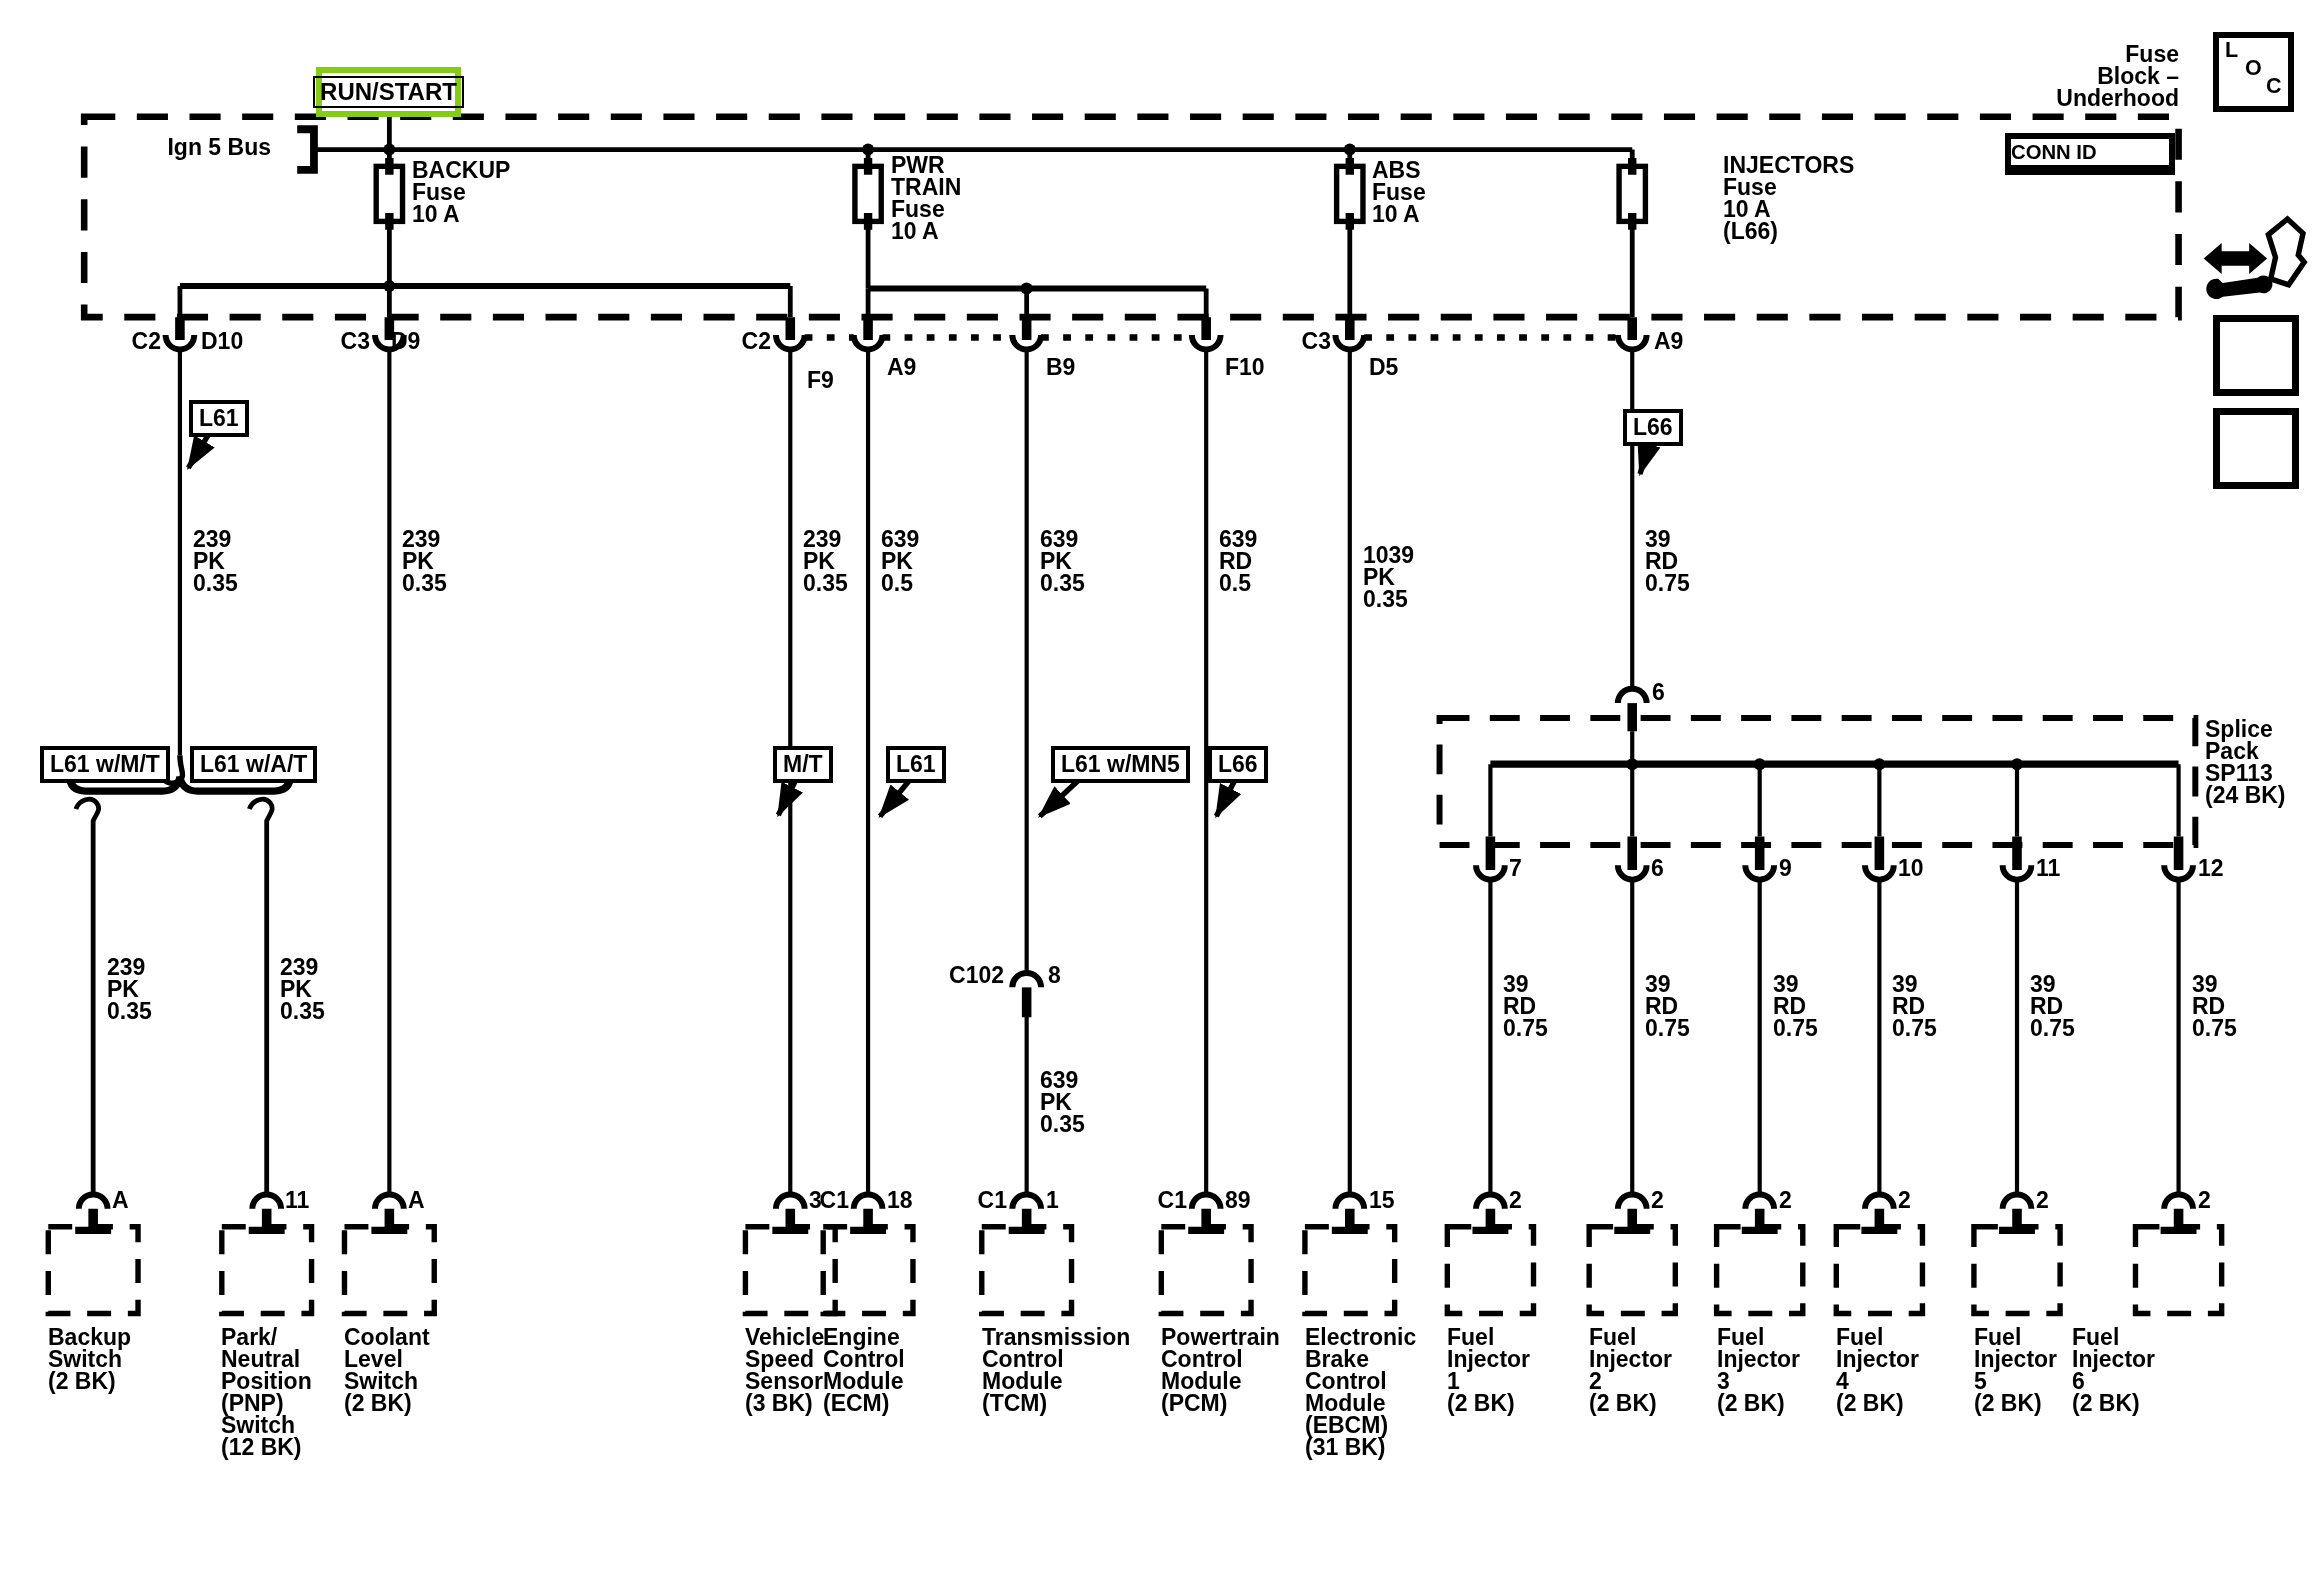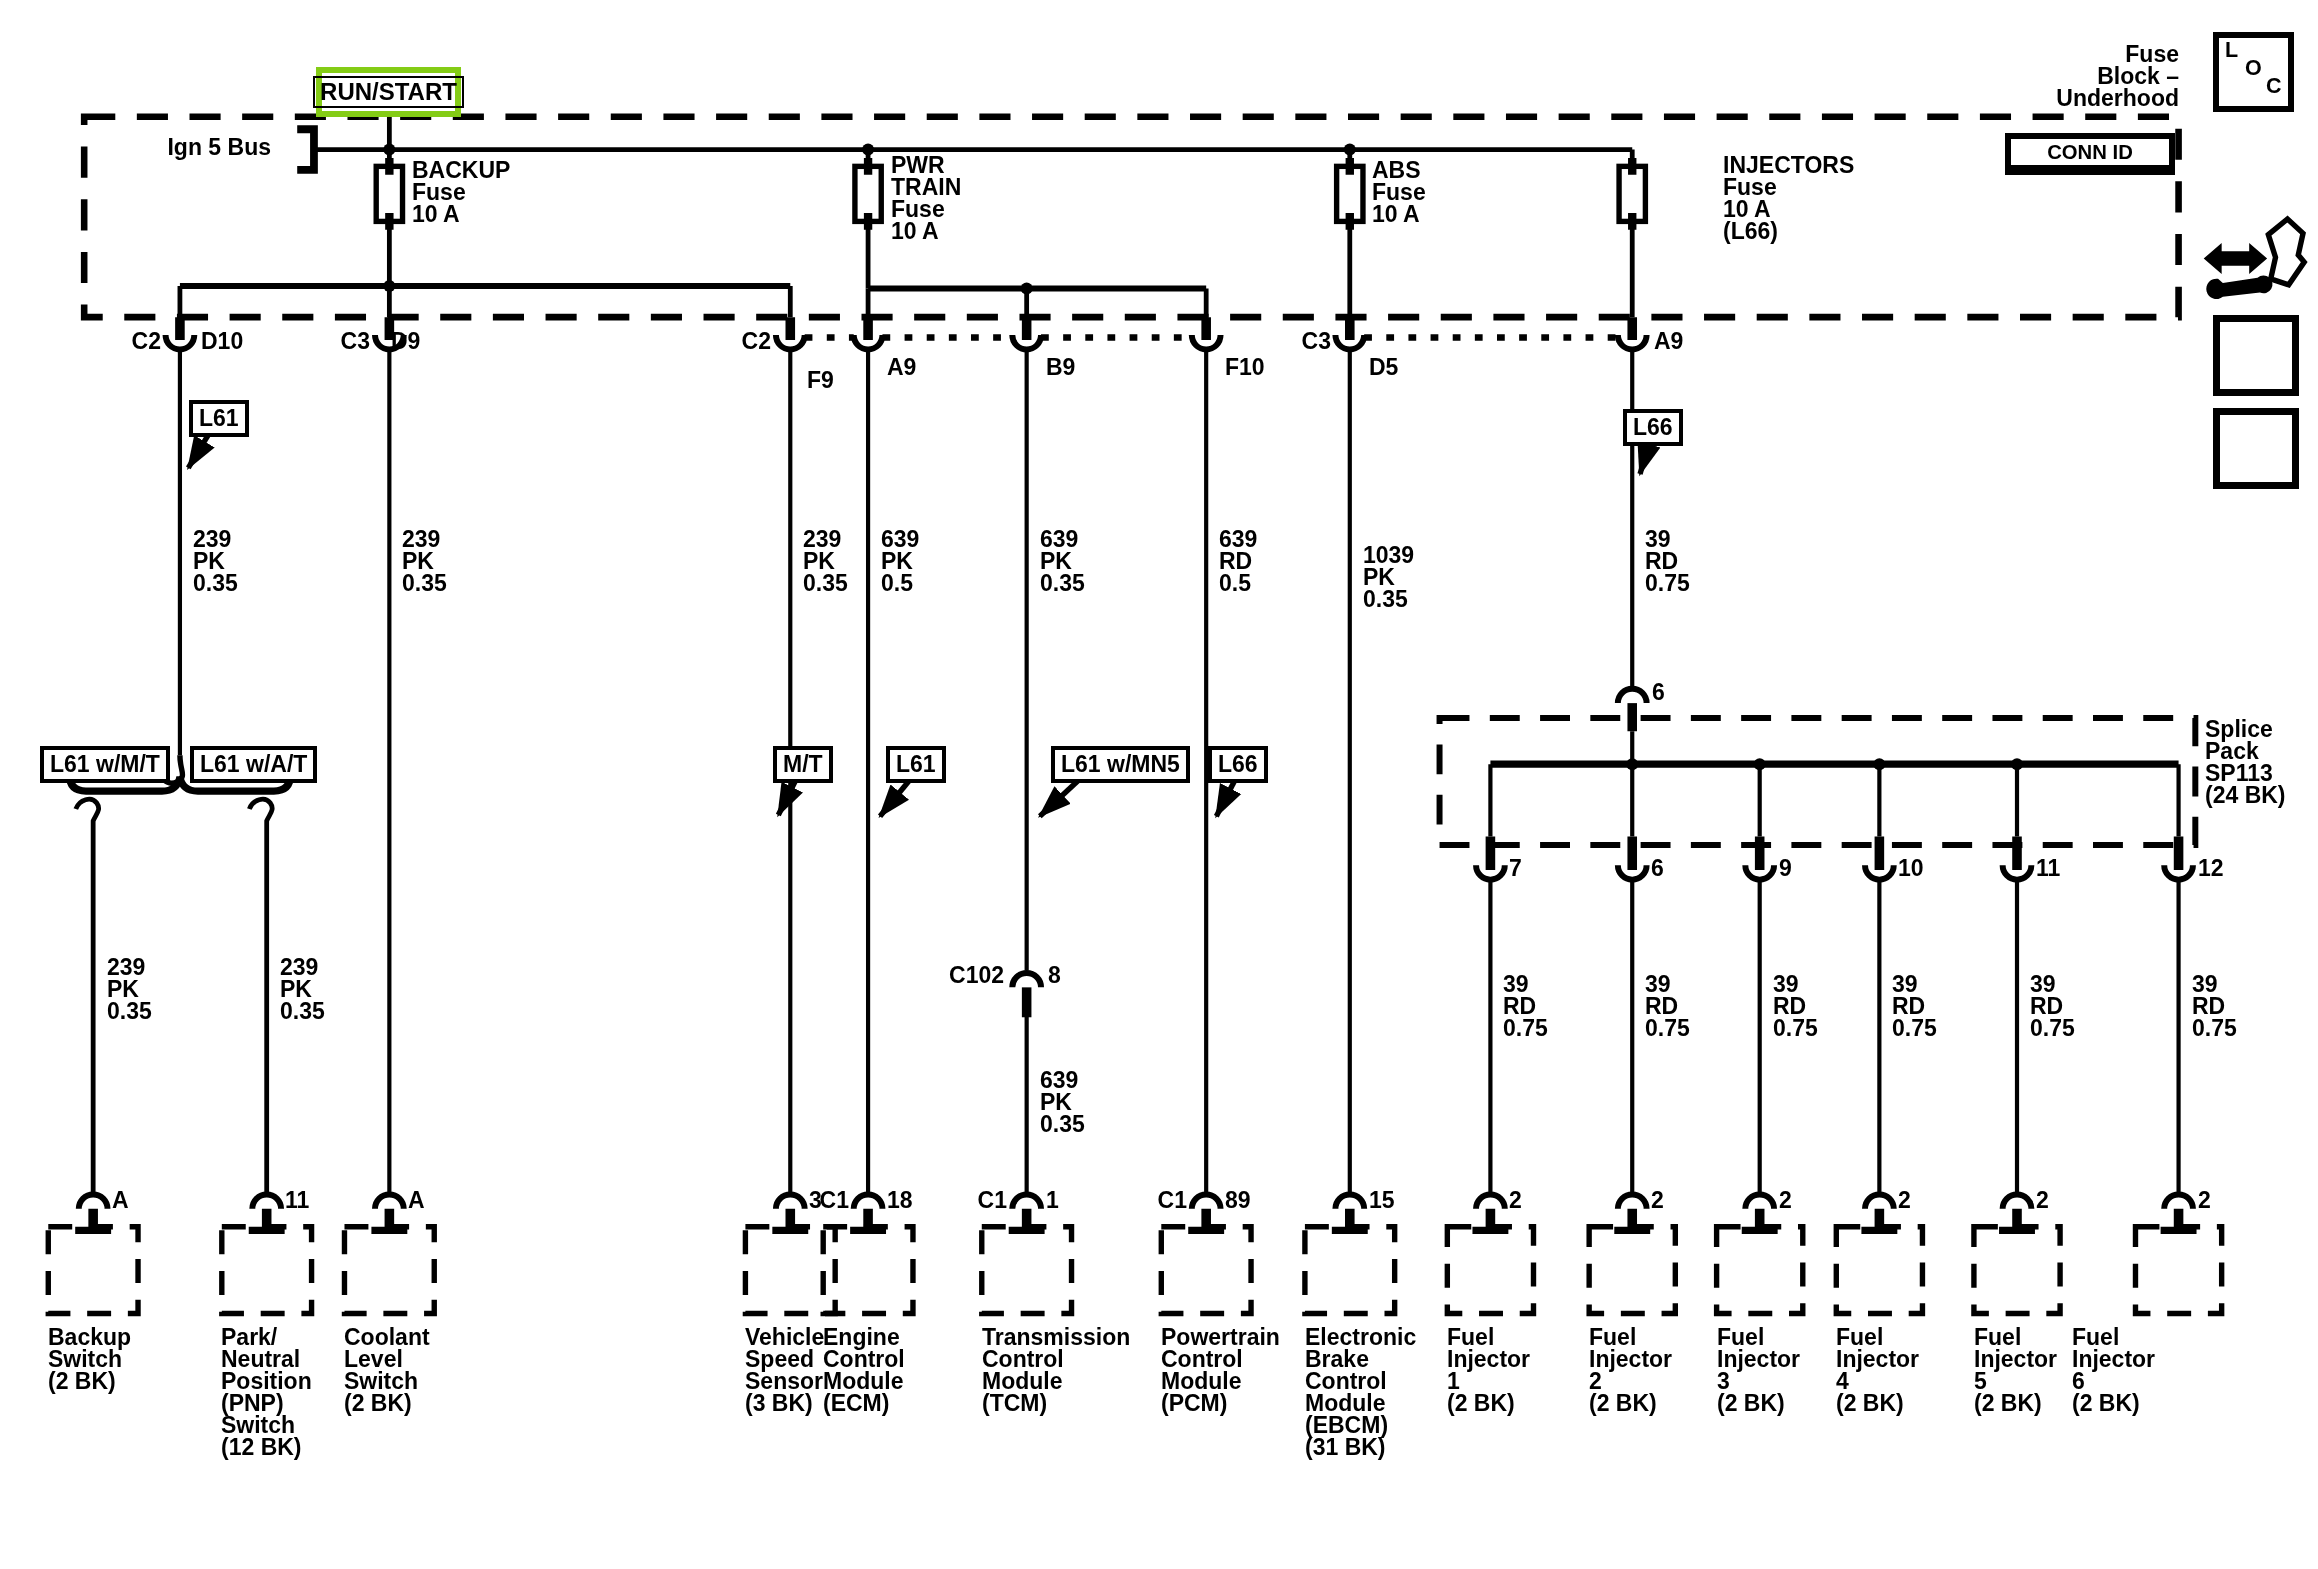--- a/index.html
+++ b/index.html
@@ -12,21 +12,21 @@
   .callout{position:absolute;border:4.8px solid #000;background:#fff;padding:0.6px 6px;
            font:700 23px/27.5px "Liberation Sans",sans-serif;white-space:nowrap;}
   .runstart-outer{position:absolute;left:316px;top:59px;width:145px;height:50px;background:#84cc16;margin-top:8px;}
   .runstart-mid{position:absolute;left:6px;top:6px;right:6px;bottom:6px;background:#fff;
                 display:flex;align-items:center;justify-content:center;}
   .runstart-inner{border:2.4px solid #000;padding:1.2px 4.8px;font:700 24px/26px "Liberation Sans",sans-serif;white-space:nowrap;}
   .locbox{position:absolute;left:2213px;top:32px;width:69px;height:68px;border:6px solid #000;background:#fff;}
   .locbox span{position:absolute;font:700 21.5px/21.5px "Liberation Sans",sans-serif;}
   .navbtn{position:absolute;left:2213px;width:72px;height:67px;border:7.2px solid #000;background:#fff;}
   .connid{position:absolute;left:2005px;top:133px;width:158px;border:6px solid #000;background:#fff;}
-  .connid .hd{border-bottom:4.8px solid #000;text-align:center;font:700 20.3px/26px "Liberation Sans",sans-serif;}
+  .connid .hd{border-bottom:4.8px solid #000;font:700 20.3px/26px "Liberation Sans",sans-serif;}
   .connid .rows{padding:4.8px 3.6px 6px 7.2px;font:700 18px/18.6px "Liberation Sans",sans-serif;white-space:nowrap;}
 </style>
 </head>
 <body>
 
 <div id="canvas">
 
   <svg id="wiring" width="2319" height="1569" viewBox="0 0 3874 2622">
     <defs>
       <marker id="ah" markerUnits="userSpaceOnUse" markerWidth="60" markerHeight="48" refX="52" refY="24" orient="auto">

